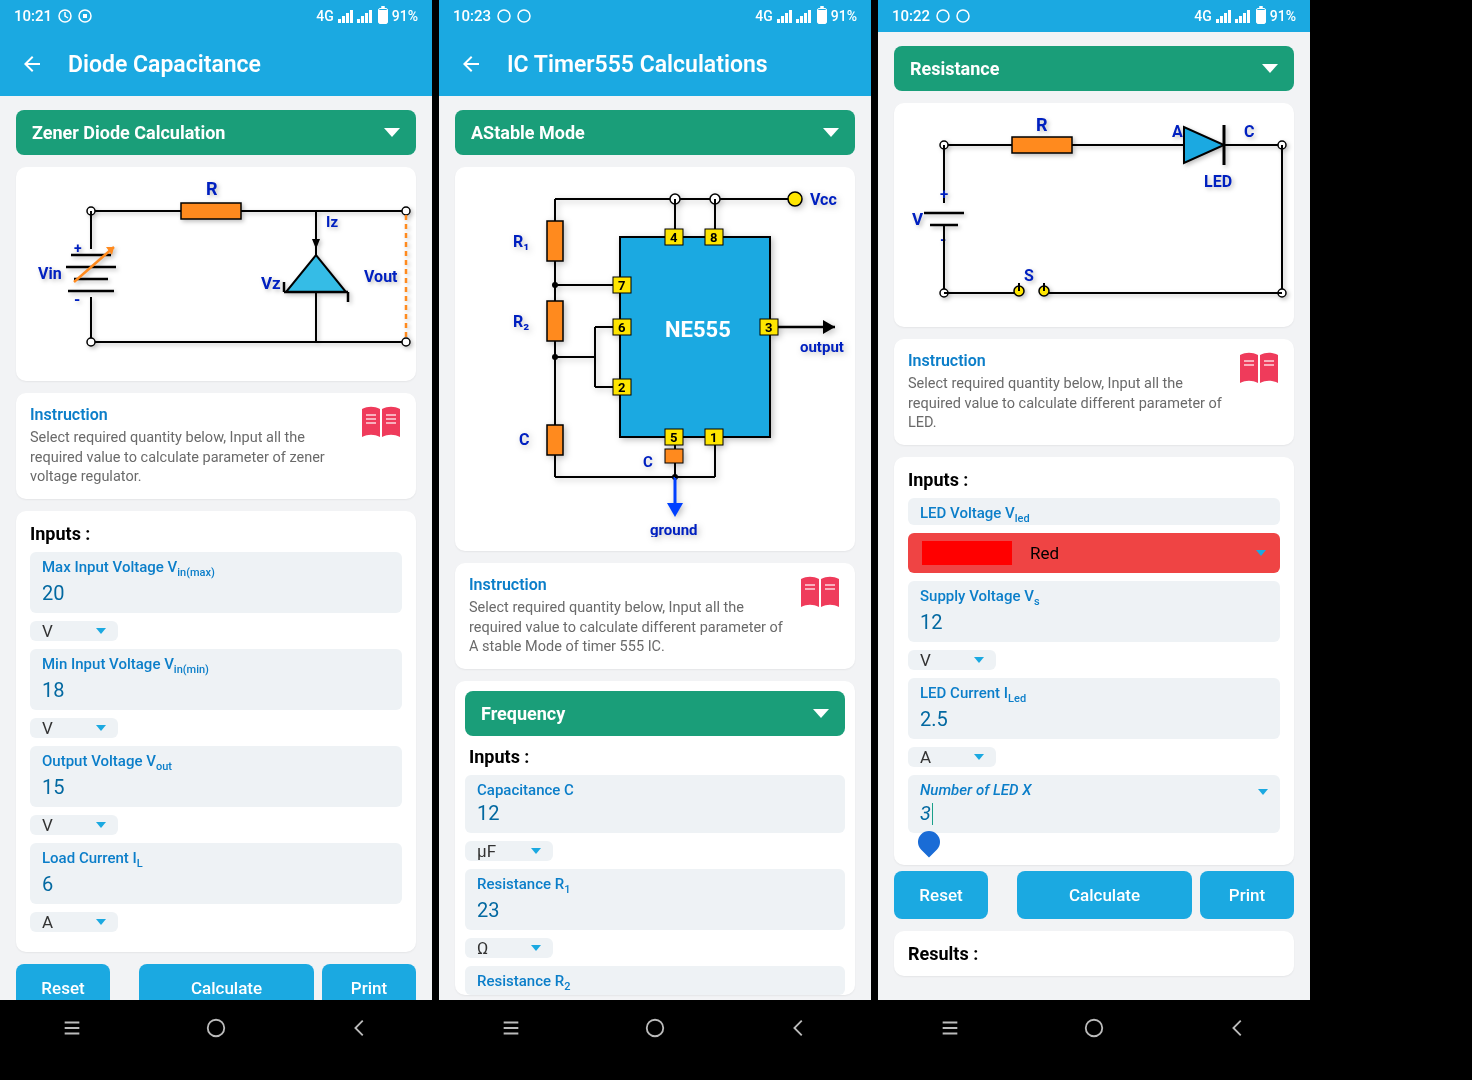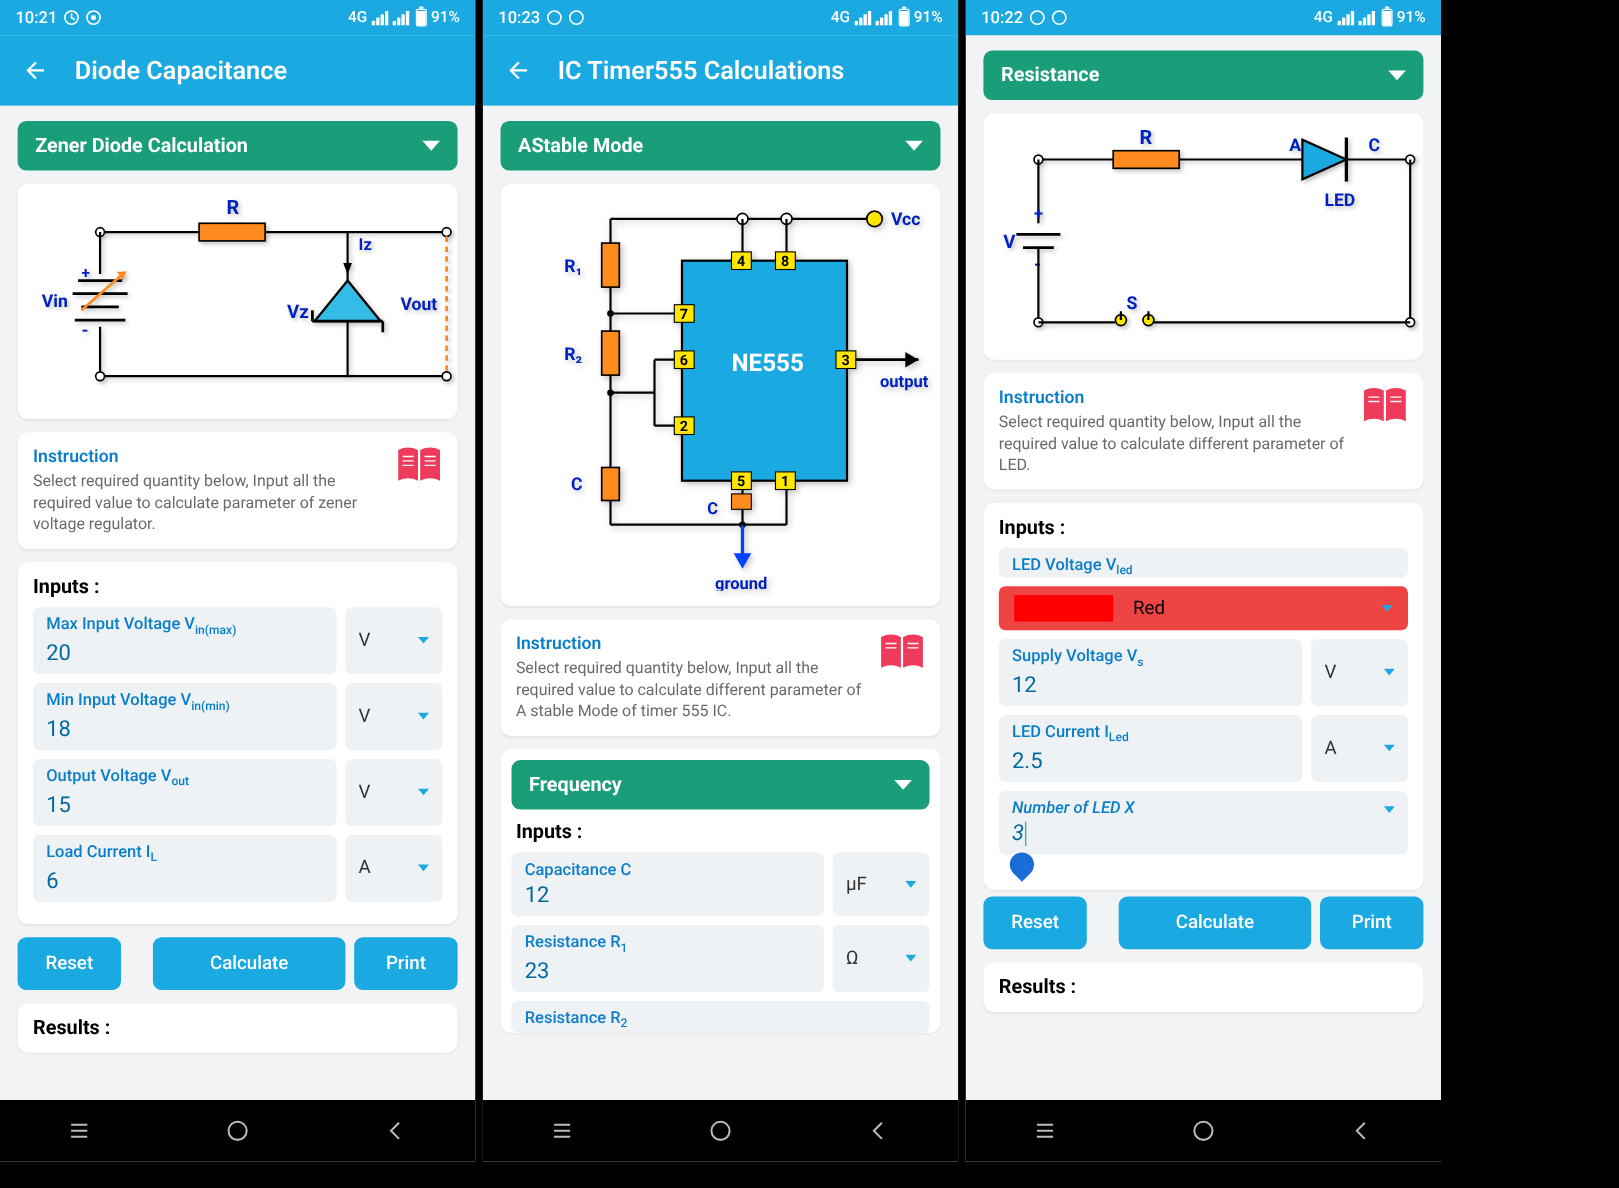--- a/index.html
+++ b/index.html
@@ -22,21 +22,21 @@
 .card { background:#fff; border-radius:10px; padding:12px 14px; box-shadow:0 1px 2px rgba(0,0,0,.06); }
 .section-head { background:#1a9e79; color:#fff; border-radius:8px; padding:12px 16px; display:flex; align-items:center; justify-content:space-between; font-size:18px; font-weight:700; }
 .tri-down{width:0;height:0;border-left:8px solid transparent;border-right:8px solid transparent;border-top:9px solid #fff;}
 .diagram { background:#fff; border-radius:10px; padding:10px; box-shadow:0 1px 2px rgba(0,0,0,.06); }
 .instr-title { color:#0b7ec9; font-weight:600; font-size:16px; margin-bottom:4px; }
 .instr-text { color:#6a6a6a; font-size:14.5px; line-height:1.35; }
 .instr-flex{display:flex; gap:10px; align-items:flex-start;}
 .instr-flex > div:first-child{flex:1;}
 .book-icon{width:42px;height:36px;flex-shrink:0;}
 .inputs-title { font-weight:700; font-size:18px; margin-bottom:8px; }
-.input-row { display:flex; gap:8px; margin-bottom:8px; }
+.input-row { display:flex; gap:8px; margin-bottom:8px;flex-direction:column; }
 .input-field { flex:1; background:#eef2f5; border-radius:6px; padding:6px 12px 8px; }
 .input-label { color:#0b7ec9; font-size:15px; font-weight:500; }
 .input-label sub{font-size:11px;}
 .input-value { font-size:20px; color:#0369a1; margin-top:2px; }
 .unit-box { width:88px; background:#eef2f5; border-radius:6px; display:flex; align-items:center; justify-content:space-between; padding:0 12px; font-size:17px; color:#333; }
 .unit-box .caret{width:0;height:0;border-left:5px solid transparent;border-right:5px solid transparent;border-top:6px solid #1ba9e1;}
 .btn-row{display:flex; gap:8px;}
 .btn{background:#1ba9e1;color:#fff;border:none;border-radius:8px;padding:14px 0;font-size:17px;font-weight:500;text-align:center;}
 .btn-reset{flex:0 0 94px;} .btn-calc{flex:1;margin-left:21px;} .btn-print{flex:0 0 94px;}
 .results-title{font-weight:700;font-size:18px;}

